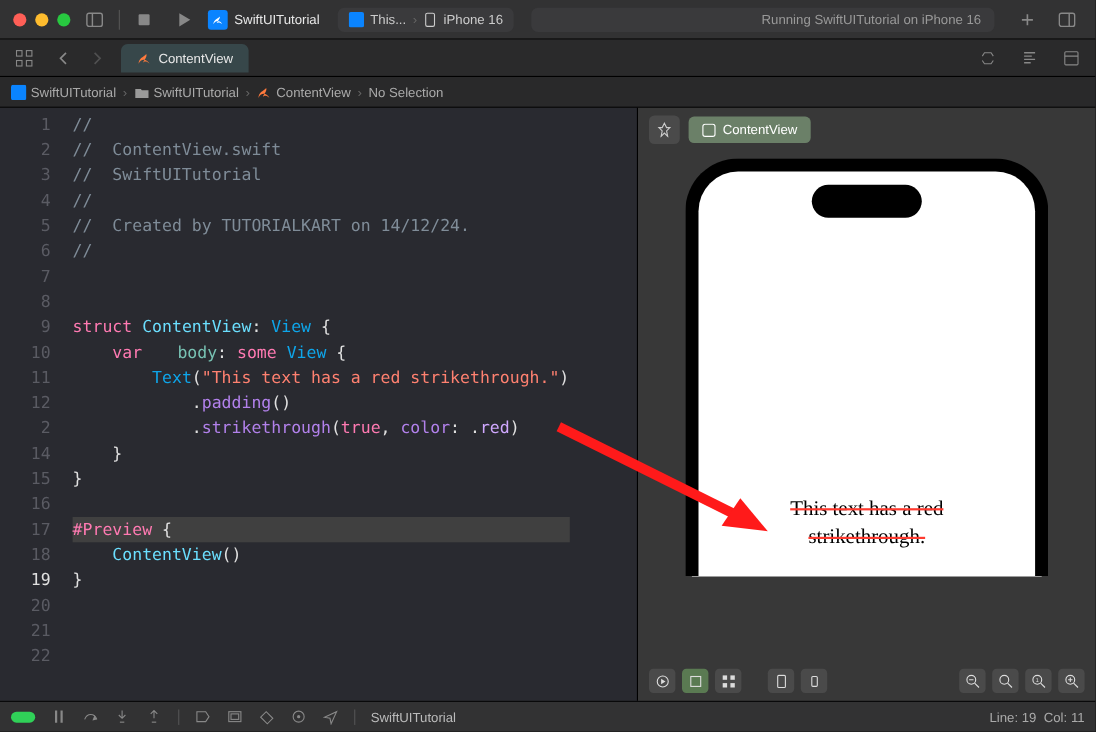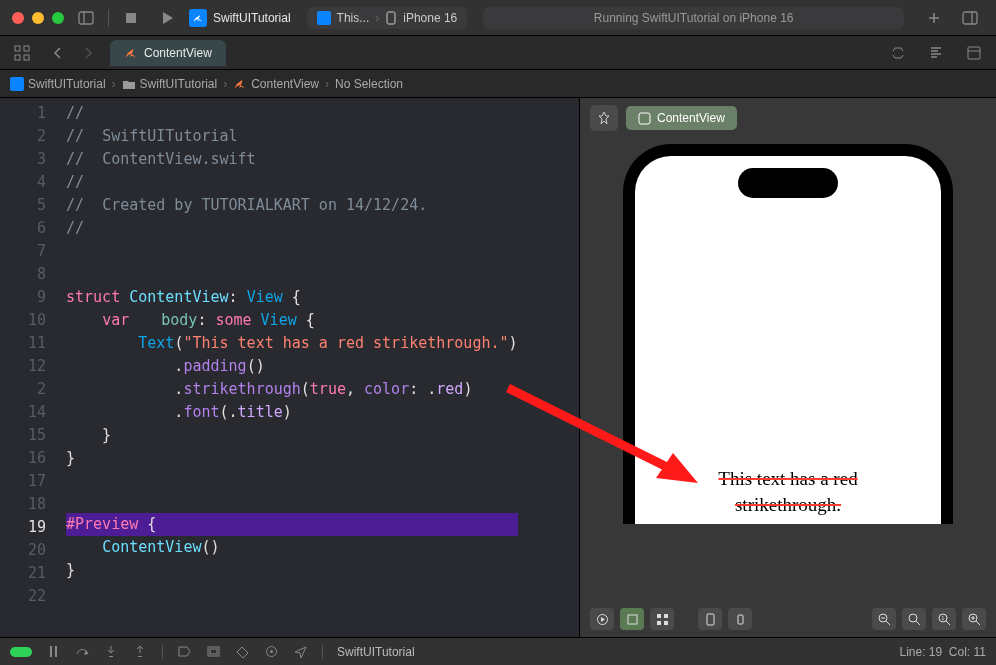--- a/index.html
+++ b/index.html
@@ -10,55 +10,55 @@
 .traffic { display:flex; gap:8px; }
 .dot { width:12px; height:12px; border-radius:50%; }
 .close{background:#ff5f57;} .min{background:#febc2e;} .max{background:#28c840;}
 .tb-btn { width:28px; height:24px; display:flex; align-items:center; justify-content:center; color:#888; border-radius:4px; }
 .tb-btn svg{width:16px;height:16px;}
 .proj { display:flex; align-items:center; gap:6px; color:#e8e8e8; font-weight:500; }
 .proj-icon{width:18px;height:18px;background:#0a84ff;border-radius:3px;display:flex;align-items:center;justify-content:center;}
 .proj-icon svg{width:12px;height:12px;fill:#fff;}
 .scheme { display:flex; align-items:center; gap:6px; background:#3a3a3c; border-radius:6px; padding:4px 10px; color:#ccc; margin-left:8px;}
 .scheme .sep{color:#666;}
-.status { flex:1; text-align:center; color:#999; background:#3a3a3c; border-radius:6px; padding:4px 12px; margin:0 8px; }
+.status { flex:1; text-align:right; color:#999; background:#3a3a3c; border-radius:6px; padding:4px 12px; margin:0 8px; }
 
 
 .tabbar { height:34px; background:#2a2a2b; display:flex; align-items:center; padding:0 8px; border-bottom:1px solid #000; gap:8px;}
 .tabbar .nav{display:flex;gap:2px;}
 .tab { display:flex; align-items:center; gap:6px; background:#37474a; padding:6px 14px; border-radius:6px 6px 0 0; color:#e8e8e8; }
 .swift-icon{width:14px;height:14px;}
 .tabbar .right{margin-left:auto;display:flex;gap:10px;}
 
 
 .crumb { height:28px; background:#29292a; display:flex; align-items:center; padding:0 10px; gap:4px; color:#aaa; border-bottom:1px solid #000; font-size:12px;}
 .crumb .ch{color:#666; margin:0 2px;}
 .crumb .ic{width:14px;height:14px;}
 
 
 .main { display:flex; height:calc(665px - 36px - 34px - 28px - 28px); }
 .editor { flex:1; background:#292a30; display:flex; font-family:"SF Mono",Menlo,monospace; font-size:15px; line-height:23px; overflow:hidden; border-right:1px solid #000;}
 .gutter { width:58px; text-align:right; padding:4px 12px 0 0; color:#5a5b63; user-select:none;}
 .gutter div{height:23px;}
 .code { padding:4px 0 0 8px; }
 .code .ln{height:23px; white-space:pre;}
-.code .hl{background:#4c1d95;margin-top:20px;}
+.code .hl{background:#404040;}
 .c-cmt{color:#7f8c98;} .c-kw{color:#ff7ab2;} .c-type{color:#0ea5e9;} .c-id{color:#6bdfff;}
 .c-attr{color:#78c2b3;margin-left:23px;} .c-str{color:#ff8170;} .c-fn{color:#b281eb;} .c-enum{color:#d0a8ff;}
 .c-plain{color:#e0e0e0;}
 
 
 .preview { width:416px; background:#383838; display:flex; flex-direction:column; }
 .prev-top{height:40px;display:flex;align-items:center;gap:8px;padding:0 10px;}
 .pin{width:28px;height:26px;background:#4a4a4a;border-radius:5px;display:flex;align-items:center;justify-content:center;}
 .prev-tab{background:#6b8068;padding:5px 12px;border-radius:5px;color:#fff;display:flex;align-items:center;gap:6px;}
 .canvas{flex:1;position:relative;display:flex;justify-content:center;padding-top:6px;}
 .phone{width:330px;height:380px;background:#fff;border:12px solid #000;border-radius:48px 48px 0 0;border-bottom:none;position:relative;overflow:hidden;}
 .island{position:absolute;top:12px;left:50%;transform:translateX(-50%);width:100px;height:30px;background:#000;border-radius:16px;}
-.phone-text{position:absolute;top:310px;width:100%;text-align:center;font-family:-apple-system;color:#000;font-size:19px;line-height:26px;}
+.phone-text{position:absolute;top:294px;width:100%;text-align:center;font-family:-apple-system;color:#000;font-size:19px;line-height:26px;}
 .phone-text span{ text-decoration:line-through; text-decoration-color:#ff3b30; text-decoration-thickness:2px;}
 .prev-bottom{height:36px;display:flex;align-items:center;padding:0 10px;gap:6px;}
 .ctrl{width:24px;height:22px;background:#4a4a4a;border-radius:4px;display:flex;align-items:center;justify-content:center;color:#ddd;}
 .ctrl.on{background:#5a7a52;}
 .ctrl svg{width:13px;height:13px;}
 .spacer{flex:1;}
 
 
 .arrow{position:absolute;pointer-events:none;}
 
@@ -217,33 +217,32 @@
         <div>16</div>
         <div>17</div>
         <div>18</div>
         <div style="color:#e0e0e0">19</div>
         <div>20</div>
         <div>21</div>
         <div>22</div>
     </div>
     <div class="code">
       <div class="ln"><span class="c-cmt">//</span></div>
+      <div class="ln"><span class="c-cmt">//  </span><span class="c-cmt">ContentView.swift</span></div>
       <div class="ln"><span class="c-cmt">//  </span><span class="c-cmt">SwiftUITutorial</span></div>
-      <div class="ln"><span class="c-cmt">//  </span><span class="c-cmt">ContentView.swift</span></div>
       <div class="ln"><span class="c-cmt">//</span></div>
       <div class="ln"><span class="c-cmt">//  </span><span class="c-cmt">Created by TUTORIALKART on 14/12/24.</span></div>
       <div class="ln"><span class="c-cmt">//</span></div>
       <div class="ln"></div>
       <div class="ln"></div>
       <div class="ln"><span class="c-kw">struct </span><span class="c-id">ContentView</span><span class="c-plain">: </span><span class="c-type">View</span><span class="c-plain"> {</span></div>
       <div class="ln"><span class="c-plain">    </span><span class="c-kw">var </span><span class="c-attr">body</span><span class="c-plain">: </span><span class="c-kw">some </span><span class="c-type">View</span><span class="c-plain"> {</span></div>
       <div class="ln"><span class="c-plain">        </span><span class="c-type">Text</span><span class="c-plain">(</span><span class="c-str">"This text has a red strikethrough."</span><span class="c-plain">)</span></div>
       <div class="ln"><span class="c-plain">            .</span><span class="c-fn">padding</span><span class="c-plain">()</span></div>
       <div class="ln"><span class="c-plain">            .</span><span class="c-fn">strikethrough</span><span class="c-plain">(</span><span class="c-kw">true</span><span class="c-plain">, </span><span class="c-fn">color</span><span class="c-plain">: .</span><span class="c-enum">red</span><span class="c-plain">)</span></div>
-      <div class="ln"><span class="c-plain">            .</span><span class="c-fn">font</span><span class="c-plain">(.</span><span class="c-enum">title</span><span class="c-plain">)</span></div>
       <div class="ln"><span class="c-plain">    }</span></div>
       <div class="ln"><span class="c-plain">}</span></div>
       <div class="ln"></div>
       <div class="ln hl"><span class="c-kw">#Preview</span><span class="c-plain"> {</span></div>
       <div class="ln"><span class="c-plain">    </span><span class="c-id">ContentView</span><span class="c-plain">()</span></div>
       <div class="ln"><span class="c-plain">}</span></div>
       <div class="ln"></div>
     </div>
   </div>
 

